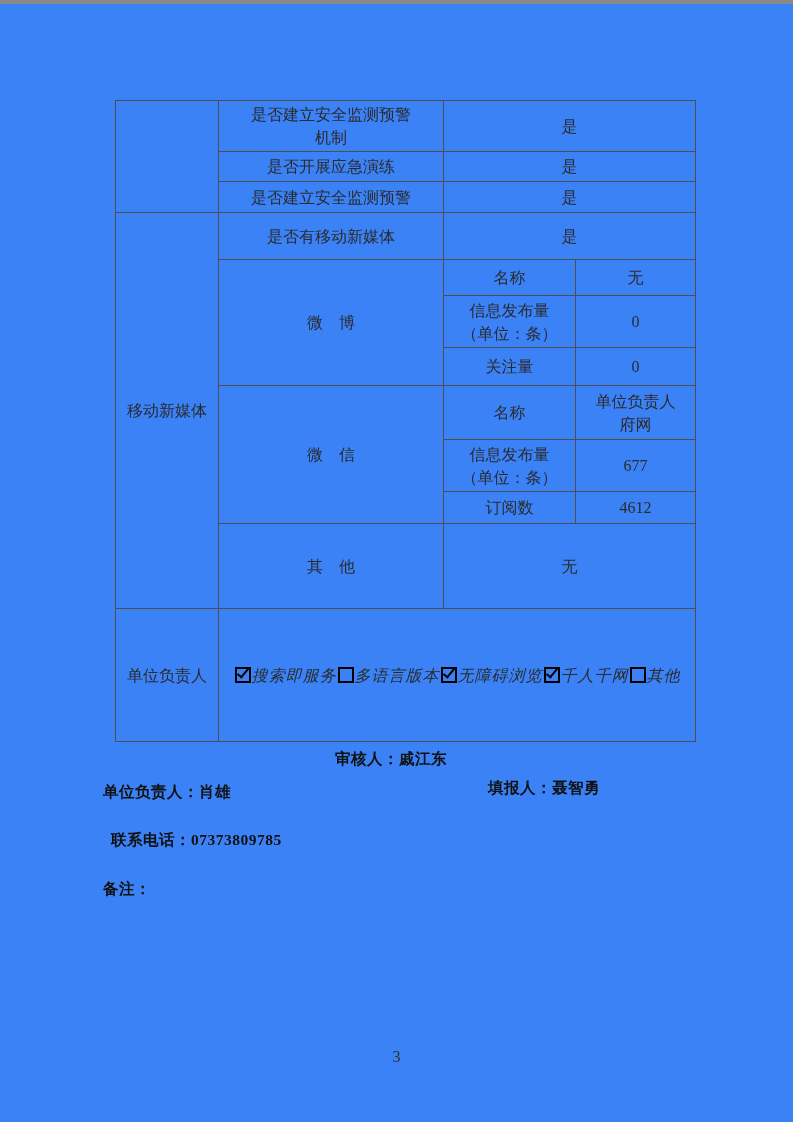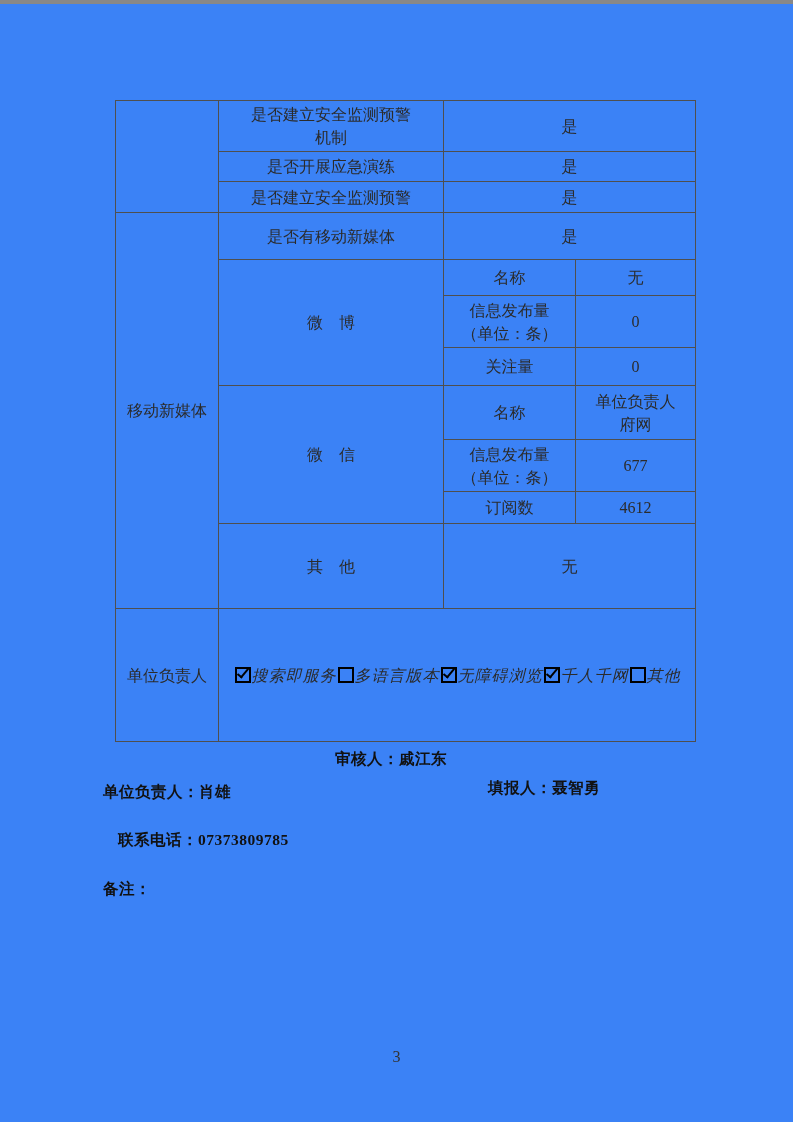--- a/index.html
+++ b/index.html
@@ -138,21 +138,21 @@
 
   <div class="footer-item" style="left:103px;top:778px">
     <span>单位负责人：</span><span>肖雄</span>
   </div>
   <div class="footer-item" style="left:335px;top:745px">
     <span>审核人：</span><span>戚江东</span>
   </div>
   <div class="footer-item" style="left:488px;top:774px">
     <span>填报人：</span><span>聂智勇</span>
   </div>
-  <div class="footer-item" style="left:118px;top:826px">
+  <div class="footer-item" style="left:111px;top:826px">
     <span>联系电话：</span><span>07373809785</span>
   </div>
   <div class="footer-item" style="left:103px;top:875px">
     <span>备注：</span>
   </div>
 
   <div class="page-number">3</div>
 </div>
 
 </body></html>

